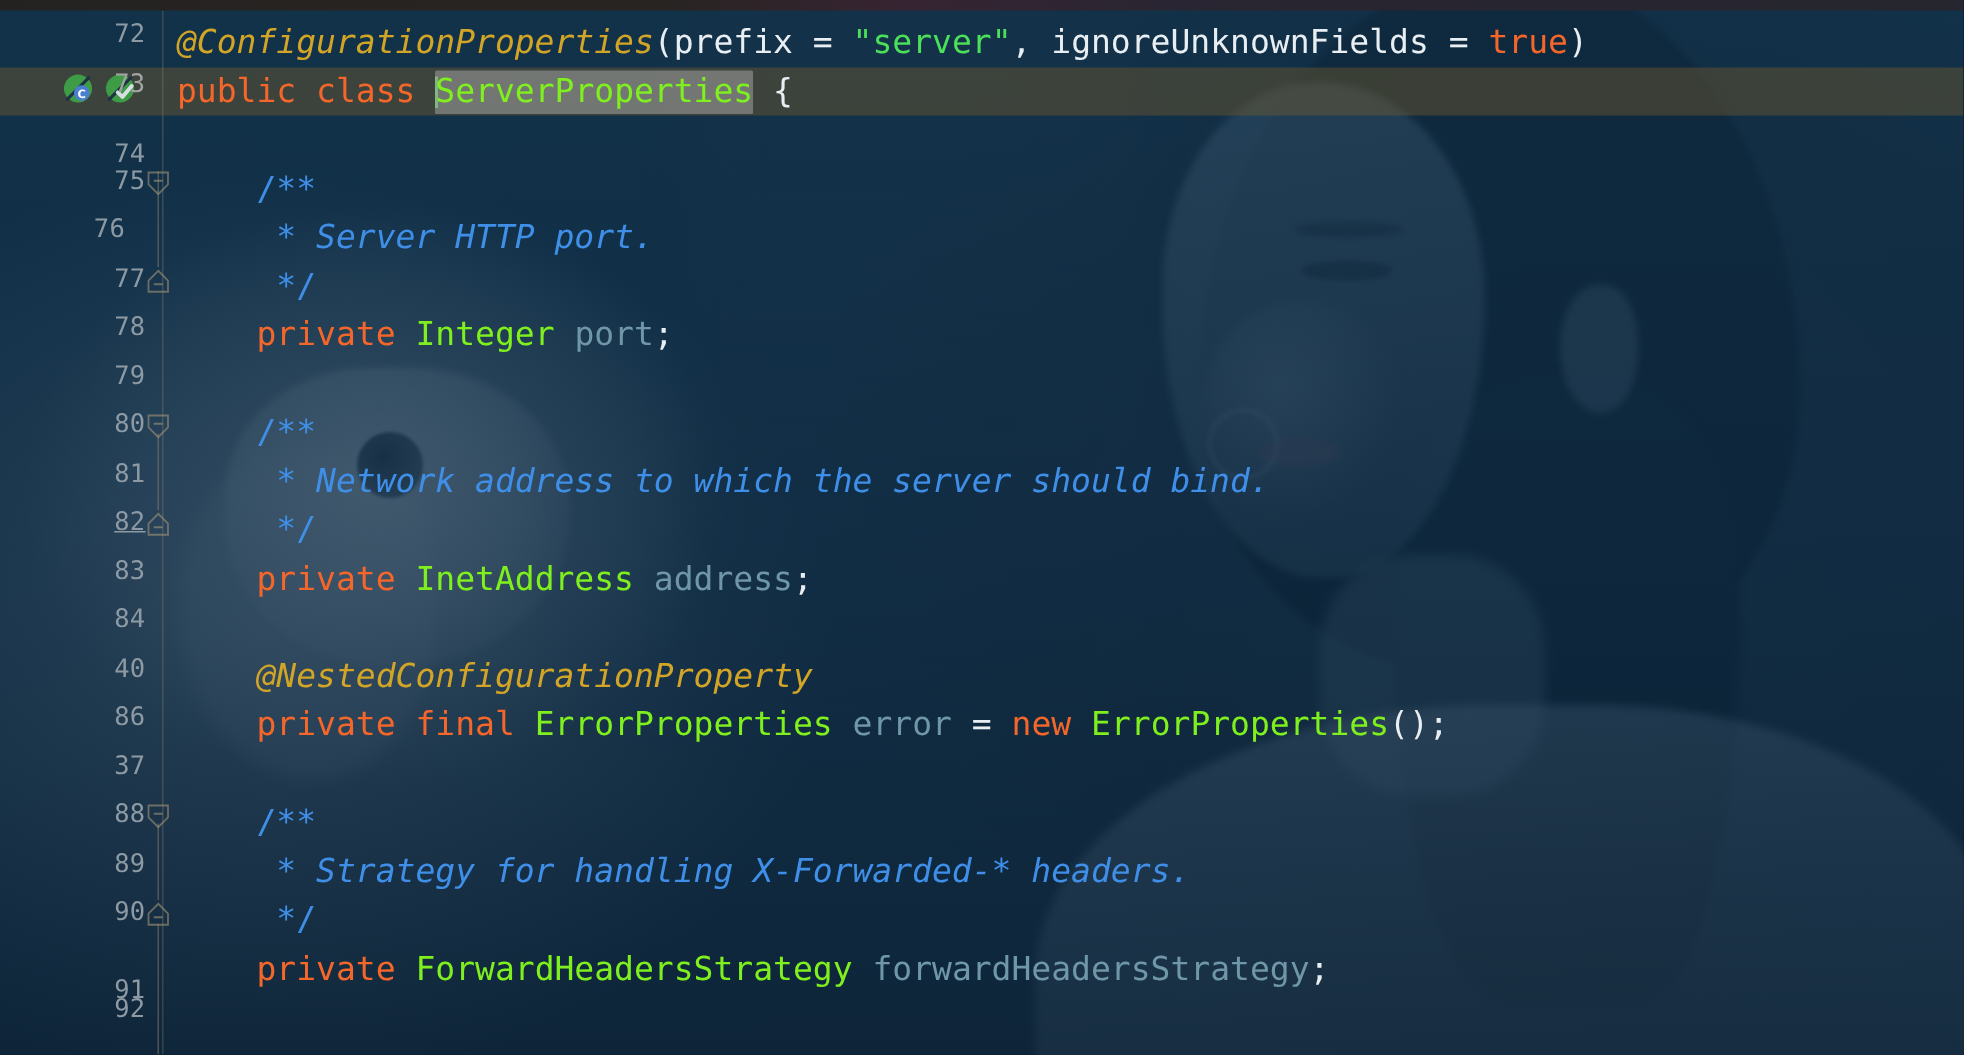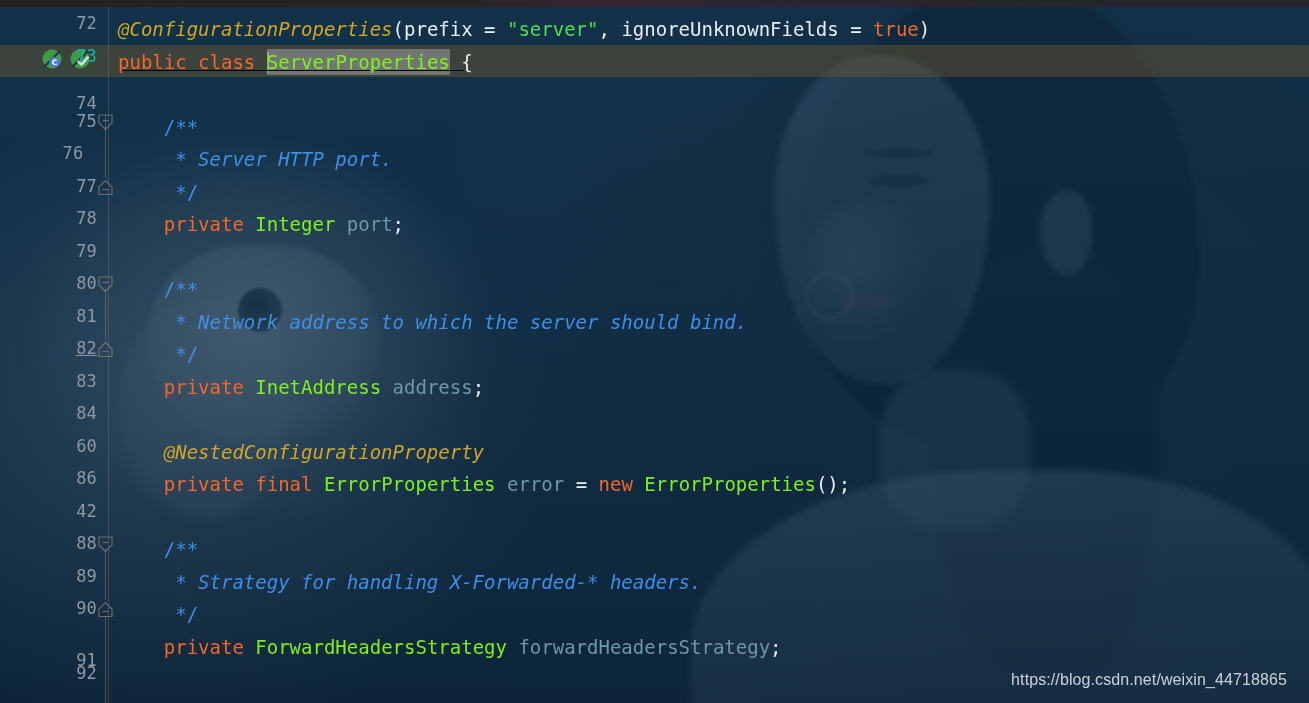--- a/index.html
+++ b/index.html
@@ -208,21 +208,21 @@
     position: absolute;
     right: 1212px;
     width: 48px;
     text-align: right;
     font-family: "DejaVu Sans Mono", monospace;
     font-size: 17px;
     color: #8d9aa3;
     letter-spacing: 0.2px;
     z-index: 6;
   }
-  .lineno.current { color: #14b8a6; }
+  .lineno.current { color: #a3a3a3; }
 
   
   .fold-line {
     position: absolute;
     left: 105px;
     width: 1px;
     background: rgba(152,138,112,0.45);
     z-index: 5;
   }
   .fold-marker {
@@ -250,21 +250,21 @@
   .code {
     position: absolute;
     left: 118px; top: 0;
     z-index: 6;
   }
   .cline {
     position: absolute;
     left: 0;
     white-space: pre;
     font-family: "DejaVu Sans Mono", monospace;
-    font-size: 19px;
+    font-size: 22px;
     line-height: 32.5px;
     letter-spacing: 0px;
   }
   .plain    { color: #e8eef2; }
   .kw       { color: #f4662a; }
   .type     { color: #7ff01e; }
   .field    { color: #6f97a8; }
   .str      { color: #4bdf5a; }
   .anno     { color: #d2a526; font-style: italic; }
   .cmt      { color: #3f8fe8; font-style: italic; }
@@ -398,32 +398,32 @@
         <div class="lineno" style="top: 103.5px;">75</div>
         <div class="lineno" style="top: 136px; text-align: center;">76</div>
         <div class="lineno" style="top: 168.5px;">77</div>
         <div class="lineno" style="top: 201px;">78</div>
         <div class="lineno" style="top: 233.5px;">79</div>
         <div class="lineno" style="top: 266px;">80</div>
         <div class="lineno" style="top: 298.5px;">81</div>
         <div class="lineno" style="top: 331px; text-decoration: underline;">82</div>
         <div class="lineno" style="top: 363.5px;">83</div>
         <div class="lineno" style="top: 396px;">84</div>
-        <div class="lineno" style="top: 428.5px;">60</div>
+        <div class="lineno" style="top: 428.5px;">40</div>
         <div class="lineno" style="top: 461px;">86</div>
-        <div class="lineno" style="top: 493.5px;">42</div>
+        <div class="lineno" style="top: 493.5px;">37</div>
         <div class="lineno" style="top: 526px;">88</div>
         <div class="lineno" style="top: 558.5px;">89</div>
         <div class="lineno" style="top: 591px;">90</div>
         <div class="lineno" style="top: 643px;">91</div>
         <div class="lineno" style="top: 656px;">92</div>
       </div>
     <div class="code" id="code-layer">
         <div class="cline" style="top: 6px;"><span class="anno">@ConfigurationProperties</span><span class="punct">(</span><span class="plain">prefix</span><span class="plain"> = </span><span class="str">"server"</span><span class="punct">, </span><span class="plain">ignoreUnknownFields</span><span class="plain"> = </span><span class="kw">true</span><span class="punct">)</span></div>
-        <div class="cline" style="top: 38.5px; text-decoration: underline;"><span class="kw">public</span><span class="plain"> </span><span class="kw">class</span><span class="plain"> </span><span class="caret"></span><span class="type sel">ServerProperties</span><span class="plain"> </span><span class="punct">{</span></div>
+        <div class="cline" style="top: 38.5px;"><span class="kw">public</span><span class="plain"> </span><span class="kw">class</span><span class="plain"> </span><span class="caret"></span><span class="type sel">ServerProperties</span><span class="plain"> </span><span class="punct">{</span></div>
         <div class="cline" style="top: 71px;"></div>
         <div class="cline" style="top: 103.5px;"><span class="cmtmark">    /**</span></div>
         <div class="cline" style="top: 136px;"><span class="cmtmark">     * </span><span class="cmt">Server HTTP port.</span></div>
         <div class="cline" style="top: 168.5px;"><span class="cmtmark">     */</span></div>
         <div class="cline" style="top: 201px;"><span class="kw">    private</span><span class="plain"> </span><span class="type">Integer</span><span class="plain"> </span><span class="field">port</span><span class="punct">;</span></div>
         <div class="cline" style="top: 233.5px;"></div>
         <div class="cline" style="top: 266px;"><span class="cmtmark">    /**</span></div>
         <div class="cline" style="top: 298.5px;"><span class="cmtmark">     * </span><span class="cmt">Network address to which the server should bind.</span></div>
         <div class="cline" style="top: 331px;"><span class="cmtmark">     */</span></div>
         <div class="cline" style="top: 363.5px;"><span class="kw">    private</span><span class="plain"> </span><span class="type">InetAddress</span><span class="plain"> </span><span class="field">address</span><span class="punct">;</span></div>
@@ -432,14 +432,13 @@
         <div class="cline" style="top: 461px;"><span class="kw">    private</span><span class="plain"> </span><span class="kw">final</span><span class="plain"> </span><span class="type">ErrorProperties</span><span class="plain"> </span><span class="field">error</span><span class="plain"> = </span><span class="kw">new</span><span class="plain"> </span><span class="type">ErrorProperties</span><span class="punct">();</span></div>
         <div class="cline" style="top: 493.5px;"></div>
         <div class="cline" style="top: 526px;"><span class="cmtmark">    /**</span></div>
         <div class="cline" style="top: 558.5px;"><span class="cmtmark">     * </span><span class="cmt">Strategy for handling X-Forwarded-* headers.</span></div>
         <div class="cline" style="top: 591px;"><span class="cmtmark">     */</span></div>
         <div class="cline" style="top: 623.5px;"><span class="kw">    private</span><span class="plain"> </span><span class="type">ForwardHeadersStrategy</span><span class="plain"> </span><span class="field">forwardHeadersStrategy</span><span class="punct">;</span></div>
         <div class="cline" style="top: 656px;"></div>
       </div>
   </div>
 
-  <div class="watermark">https://blog.csdn.net/weixin_44718865</div>
 </div>
 
 </body></html>

